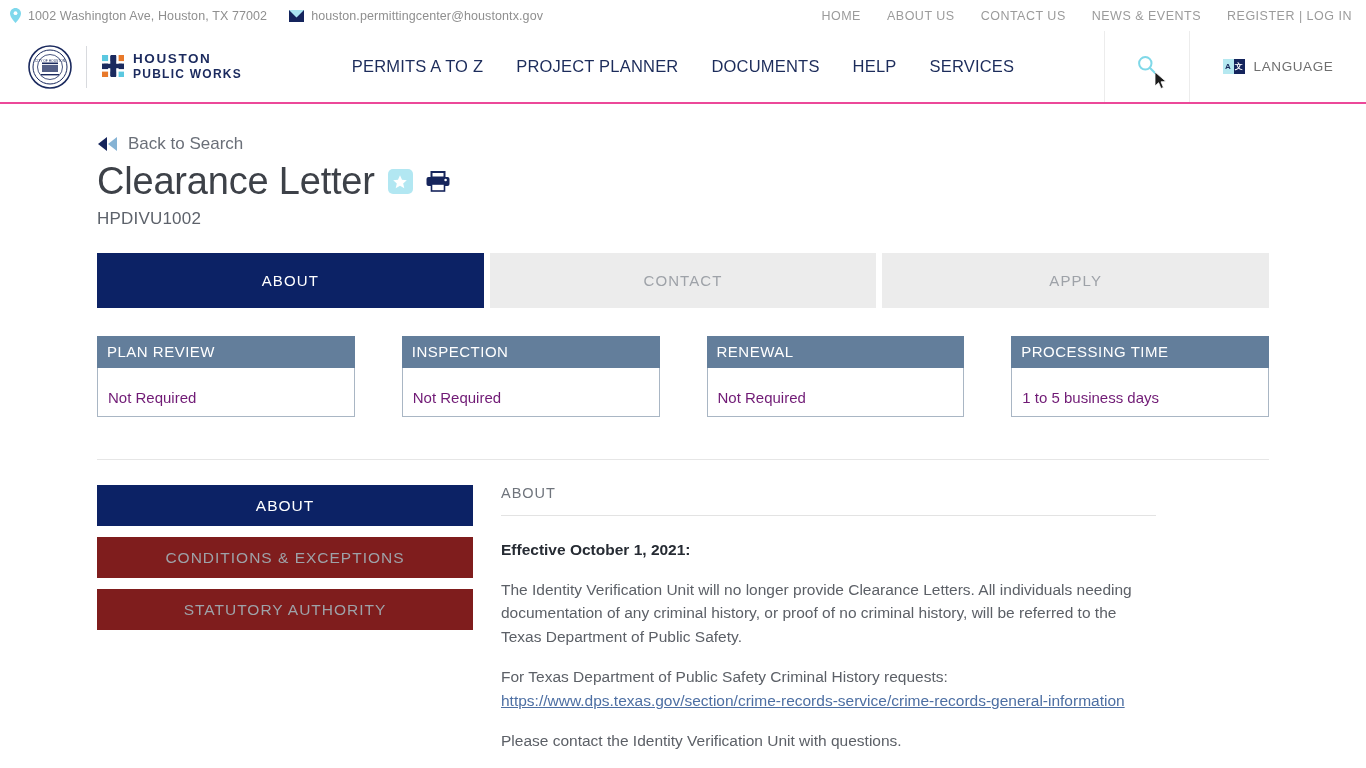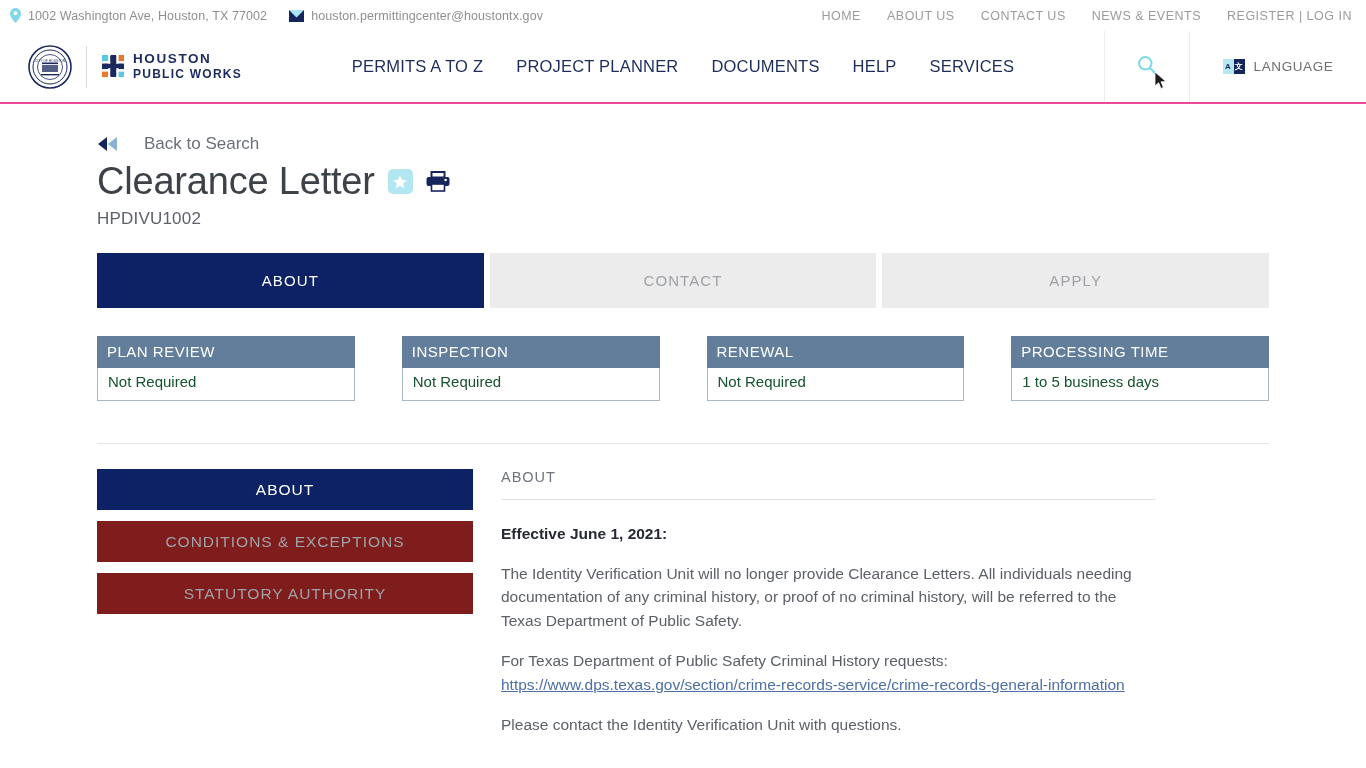--- a/index.html
+++ b/index.html
@@ -109,21 +109,21 @@
      color: #ffffff; font-size: 8px; font-weight: bold;
      display: flex; align-items: center; justify-content: center; }
 
   
   .page { width: 1366px; padding: 0; }
   .container { width: 1172px; margin-left: 97px; }
 
   .back-link {
     display: flex;
     align-items: center;
-    gap: 26px;
+    gap: 10px;
     margin-top: 30px;
     font-size: 17px;
     color: #6a6f78;
   }
   .back-arrows { display: flex; align-items: center; }
 
   .title-row { display: flex; align-items: center; gap: 13px; margin-top: 6px; }
   .page-title {
     font-size: 38px;
     font-weight: normal;
@@ -166,22 +166,22 @@
     color: #ffffff;
     font-size: 15px;
     letter-spacing: .5px;
     padding: 7px 10px 8px 10px;
   }
   .card-body {
     border: 1px solid #a9b6c4;
     border-top: none;
     background: #ffffff;
     font-size: 15px;
-    color: #14532d;
-    padding: 5px 10px 10px 10px;
+    color: #701a75;
+    padding: 21px 10px 10px 10px;
   }
 
   .divider { height: 1px; background: #e6e6e6; margin-top: 42px; }
 
   
   .lower { display: flex; margin-top: 25px; }
   .side-nav { width: 376px; }
   .side-item {
     height: 41px;
     display: flex;
@@ -383,21 +383,21 @@
       <div class="side-nav">
         <div class="side-item active">ABOUT</div>
         <div class="side-item inactive">CONDITIONS &amp; EXCEPTIONS</div>
         <div class="side-item inactive">STATUTORY AUTHORITY</div>
       </div>
 
       <div class="content">
         <div class="content-label">ABOUT</div>
         <div class="content-rule"></div>
         <div class="content-body">
-          <p class="strong">Effective June 1, 2021:</p>
+          <p class="strong">Effective October 1, 2021:</p>
           <p>The Identity Verification Unit will no longer provide Clearance Letters. All individuals needing documentation of any criminal history, or proof of no criminal history, will be referred to the Texas Department of Public Safety.</p>
           <p>
             <span>For Texas Department of Public Safety Criminal History requests:</span><br>
             <a href="#">https://www.dps.texas.gov/section/crime-records-service/crime-records-general-information</a>
           </p>
           <p>Please contact the Identity Verification Unit with questions.</p>
         </div>
       </div>
     </div>
 

